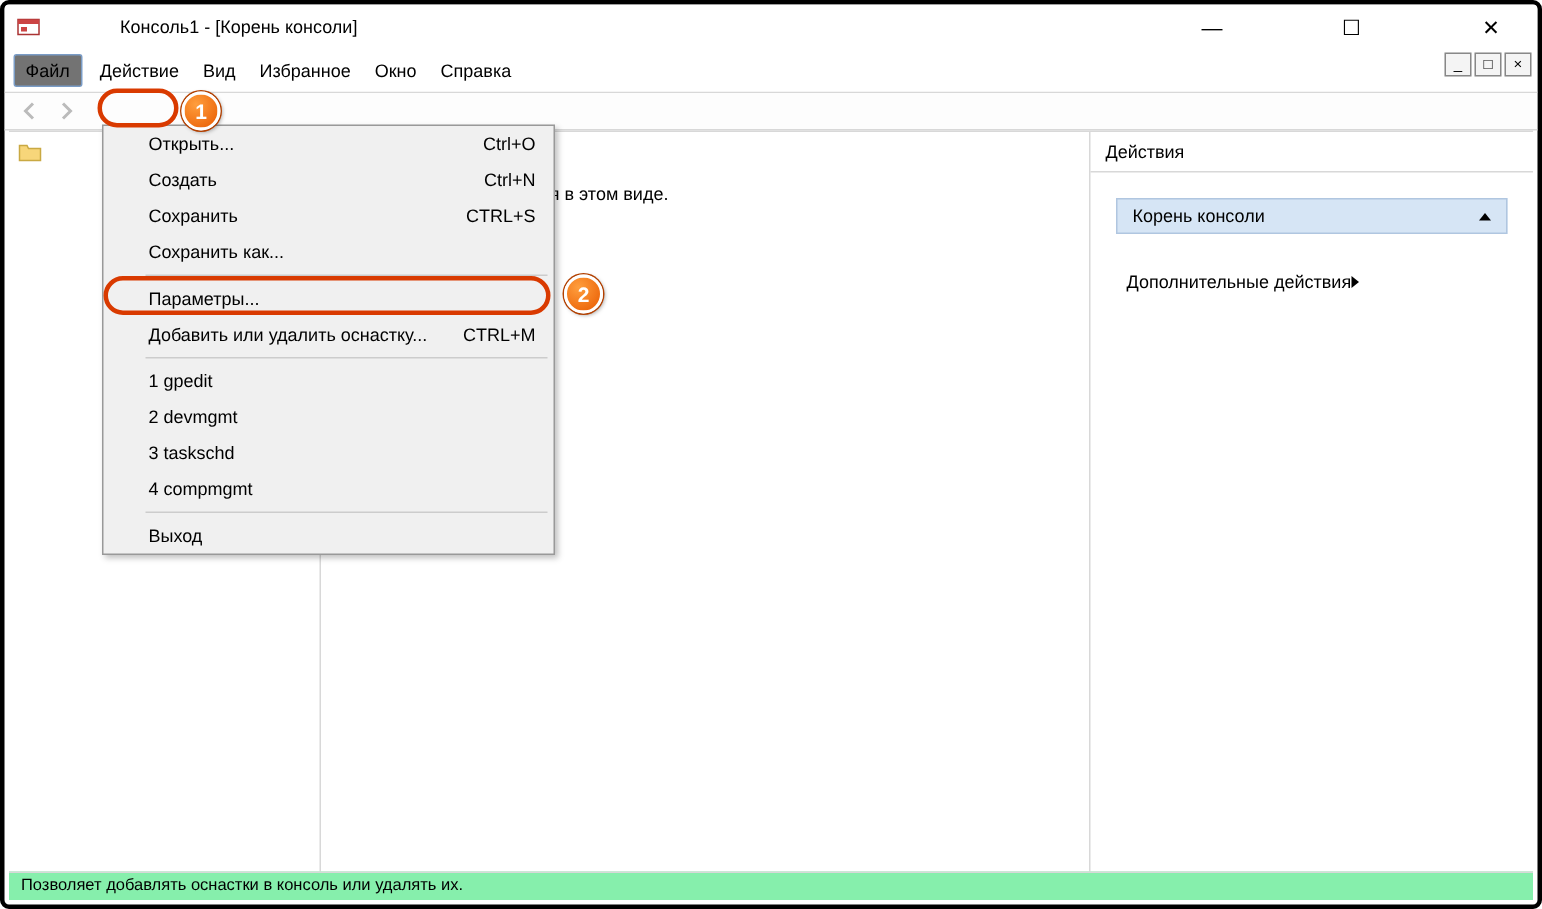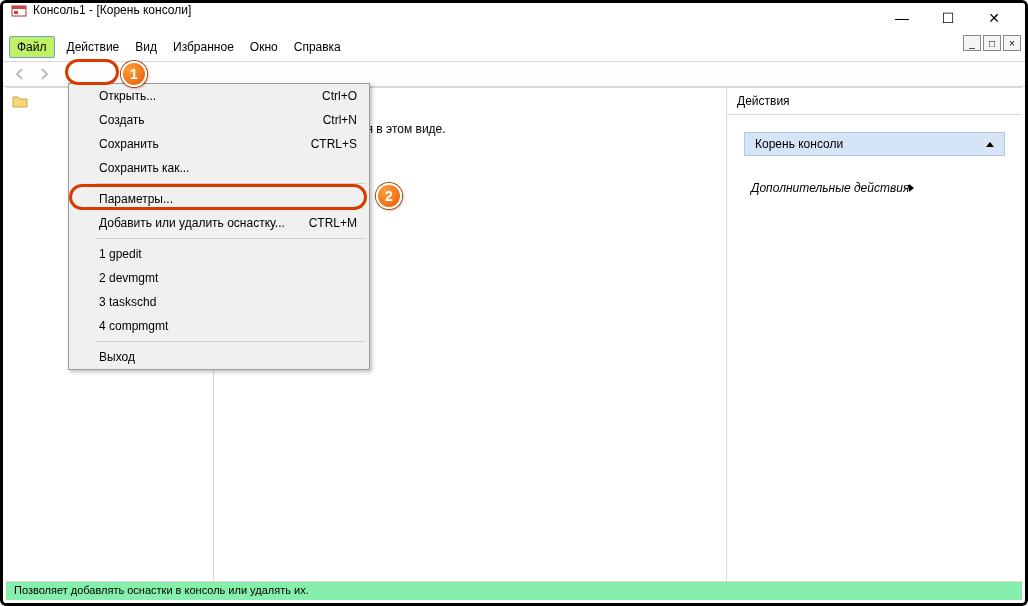--- a/index.html
+++ b/index.html
@@ -1,46 +1,46 @@
 <!DOCTYPE html>
 <html><head>
 <meta charset="utf-8">
 <style>
   * { margin: 0; padding: 0; box-sizing: border-box; font-family: "Segoe UI", Tahoma, sans-serif; }
   body { background: #fff; width: 1028px; height: 606px; position: relative; overflow: hidden; border: 3px solid #000; border-radius: 6px; }
 
   
-  .titlebar { height: 30px; display: flex; align-items: flex-start; padding: 0 8px; font-size: 12px; background: #fff; }
+  .titlebar { height: 30px; display: flex; align-items: center; padding: 0 8px; font-size: 12px; background: #fff; gap: 47px; }
   .titlebar .tb-icon { width: 16px; height: 16px; margin-right: 6px; display: inline-flex; align-items: center; justify-content: center; }
   .titlebar .tb-icon svg { width: 16px; height: 16px; }
   .titlebar .title { flex: 0 0 auto; }
   .titlebar .spacer { flex: 1; }
   .titlebar .win-btn { width: 46px; height: 30px; display: flex; align-items: center; justify-content: center; font-size: 14px; font-family: "Segoe UI Symbol", sans-serif; }
 
   
   .menubar { height: 28px; display: flex; align-items: center; padding: 0 6px; font-size: 12px; background: #fff; position: relative; }
   .menubar .menu-item { padding: 4px 8px; cursor: default; }
-  .menubar .menu-item.active { border: 1px solid #7a9cc6; background: #bef264; border-radius: 2px; padding: 3px 7px; }
+  .menubar .menu-item.active { border: 1px solid #7a9cc6; background: #737373; border-radius: 2px; padding: 3px 7px; }
   .menubar .mdi-controls { position: absolute; right: 4px; top: 2px; display: flex; }
   .menubar .mdi-controls .mdi-btn { width: 18px; height: 16px; border: 1px solid #888; margin-left: 2px; display: flex; align-items: center; justify-content: center; font-size: 10px; background: #f4f4f4; }
 
   
   .toolbar { height: 26px; border-top: 1px solid #d8d8d8; border-bottom: 1px solid #d8d8d8; display: flex; align-items: center; padding: 0 6px; background: #fdfdfd; }
   .toolbar .tb-btn { width: 22px; height: 22px; display: flex; align-items: center; justify-content: center; margin-right: 2px; color: #aaa; font-size: 14px; }
 
   
   .client { position: absolute; left: 3px; right: 3px; top: 84px; bottom: 22px; display: flex; border-top: 1px solid #d8d8d8; }
   .left-pane { width: 208px; border-right: 1px solid #d8d8d8; background: #fff; padding: 4px; font-size: 12px; }
   .left-pane .tree-item { display: flex; align-items: center; padding: 2px; }
   .left-pane .tree-item .folder-icon { width: 16px; height: 14px; margin-right: 4px; }
   .center-pane { flex: 1; background: #fff; padding: 34px 12px; font-size: 12px; color: #000; }
   .right-pane { width: 296px; border-left: 1px solid #d8d8d8; background: #fff; font-size: 12px; }
   .right-pane .actions-header { padding: 6px 10px; border-bottom: 1px solid #d8d8d8; font-size: 12px; }
   .right-pane .actions-section { background: #d6e5f5; border: 1px solid #b0c6e0; padding: 4px 10px; font-size: 12px; display: flex; justify-content: space-between; align-items: center; margin: 17px; }
-  .right-pane .actions-link { padding: 8px 24px; font-size: 12px; display: flex; justify-content: flex-start; align-items: center; font-style: italic; }
+  .right-pane .actions-link { padding: 8px 24px; font-size: 12px; display: flex; justify-content: flex-start; align-items: center; }
 
   
   .dropdown { position: absolute; left: 65px; top: 80px; width: 302px; background: #f0f0f0; border: 1px solid #999; box-shadow: 2px 2px 4px rgba(0,0,0,0.25); font-size: 12px; z-index: 100; }
   .dropdown .dd-item { display: flex; align-items: center; padding: 5px 12px 5px 30px; position: relative; cursor: default; }
   .dropdown .dd-item .shortcut { margin-left: auto; padding-left: 20px; }
   .dropdown .dd-sep { height: 1px; background: #ccc; margin: 3px 4px 3px 28px; }
 
   
   .statusbar { position: absolute; left: 3px; right: 3px; bottom: 3px; height: 19px; background: #86efac; border-top: 1px solid #d8d8d8; font-size: 11px; padding: 2px 8px; }
 

